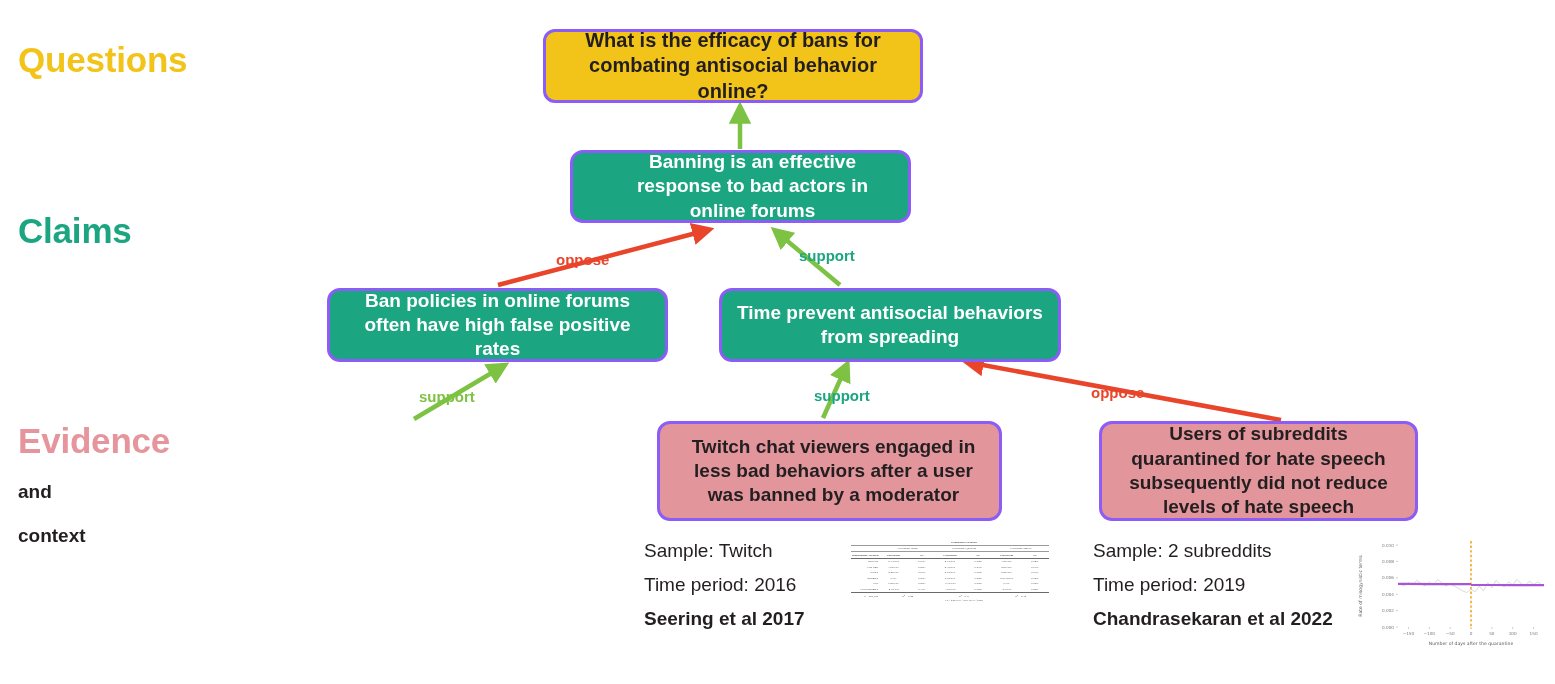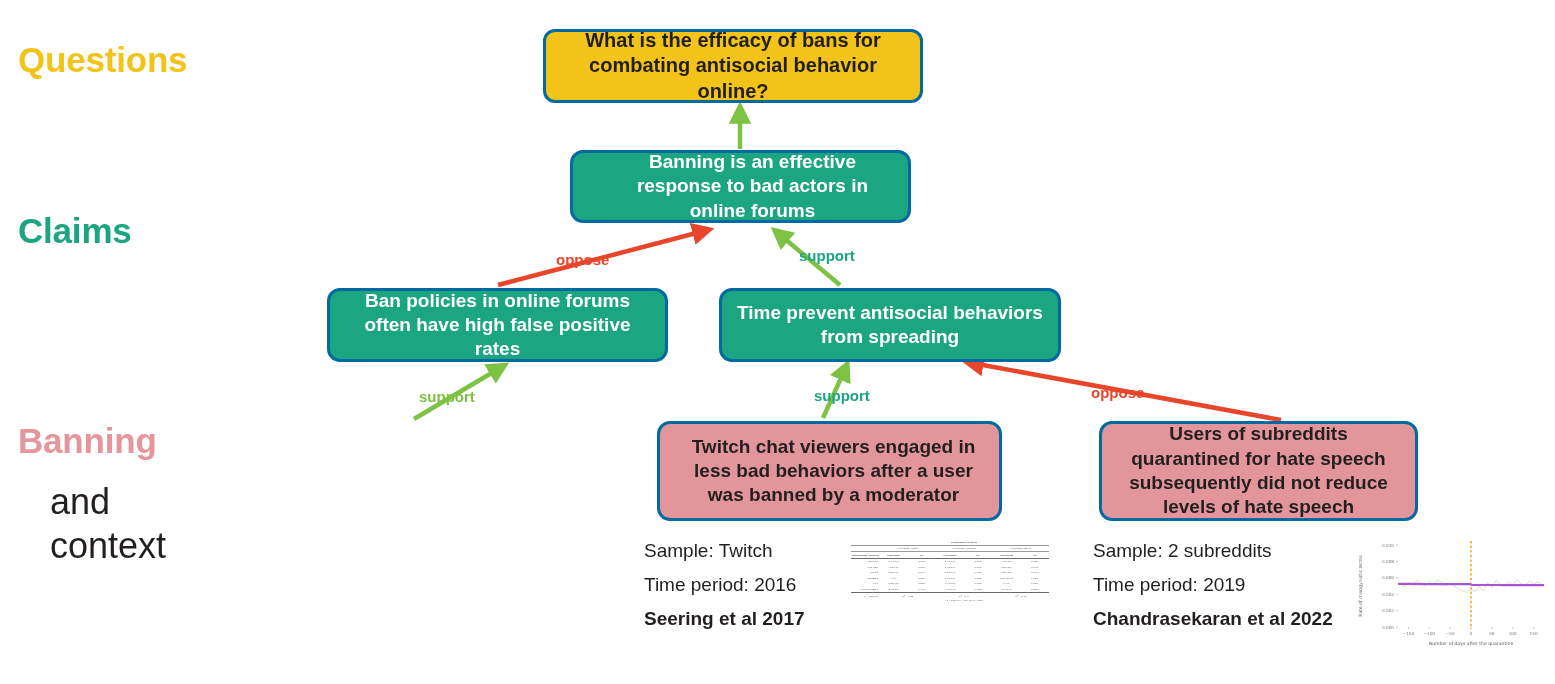--- a/index.html
+++ b/index.html
@@ -45,34 +45,33 @@
     color: #1CA581;
   }
   #label-evidence {
     left: 18px; top: 421px;
     font-size: 35px;
     color: #E5959B;
   }
   .row-sub {
     position: absolute;
     left: 18px;
-    font-size: 36px;
-    font-weight: normal;
-    color: #231f20;
-    white-space: nowrap;
-    margin-left: 32px;
+    font-size: 19px;
+    font-weight: bold;
+    color: #231f20;
+    white-space: nowrap;
   }
   #label-and { top: 481px; }
   #label-context { top: 525px; }
 
   
   .node {
     position: absolute;
     box-sizing: border-box;
-    border: 3px solid #0369a1;
+    border: 3px solid #8b5cf6;
     border-radius: 13px;
     display: flex;
     align-items: center;
     justify-content: center;
     text-align: center;
     font-weight: bold;
     line-height: 1.28;
     padding: 4px 12px;
     z-index: 3;
   }
@@ -213,21 +212,21 @@
 
     <line x1="414" y1="419" x2="500" y2="368" stroke="#7DC242" stroke-width="4.5" marker-end="url(#arrow-green)"></line>
 
     <line x1="823" y1="418" x2="845" y2="369" stroke="#7DC242" stroke-width="4.5" marker-end="url(#arrow-green)"></line>
 
     <line x1="1281" y1="420" x2="972" y2="363" stroke="#E8452B" stroke-width="4.5" marker-end="url(#arrow-red)"></line>
   </svg>
 
   <div class="row-label" id="label-questions">Questions</div>
   <div class="row-label" id="label-claims">Claims</div>
-  <div class="row-label" id="label-evidence">Banning</div>
+  <div class="row-label" id="label-evidence">Evidence</div>
   <div class="row-sub" id="label-and">and</div>
   <div class="row-sub" id="label-context">context</div>
 
   <div class="node node-question" id="node-q1">What is the efficacy of bans for combating antisocial behavior online?</div>
 
   <div class="node node-claim" id="node-c-top">Banning is an effective response to bad actors in online forums</div>
 
   <div class="node node-claim" id="node-c-left">Ban policies in online forums often have high false positive rates</div>
 
   <div class="node node-claim" id="node-c-right">Time prevent antisocial behaviors from spreading</div>

